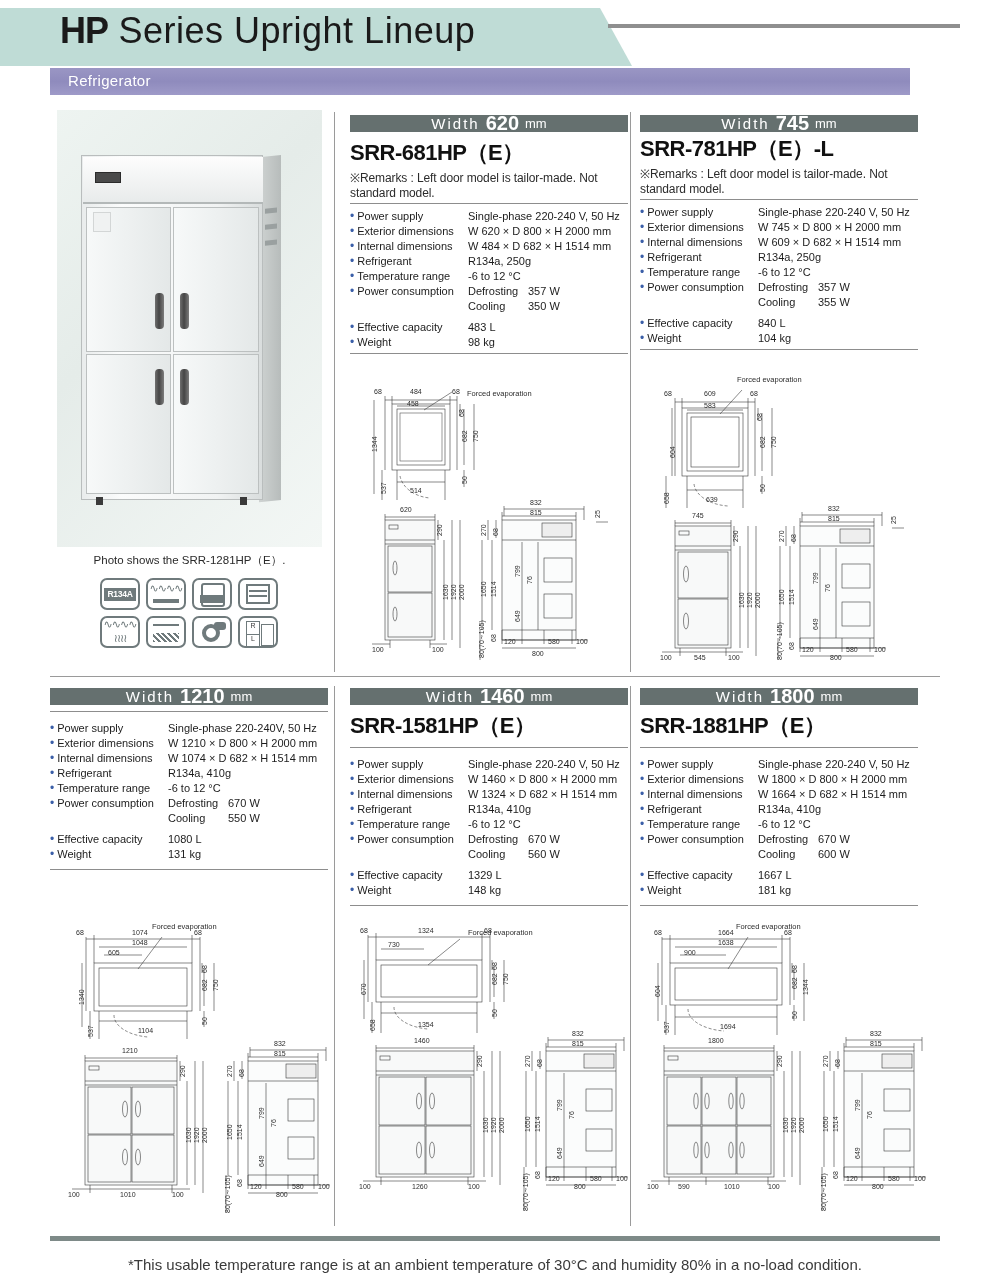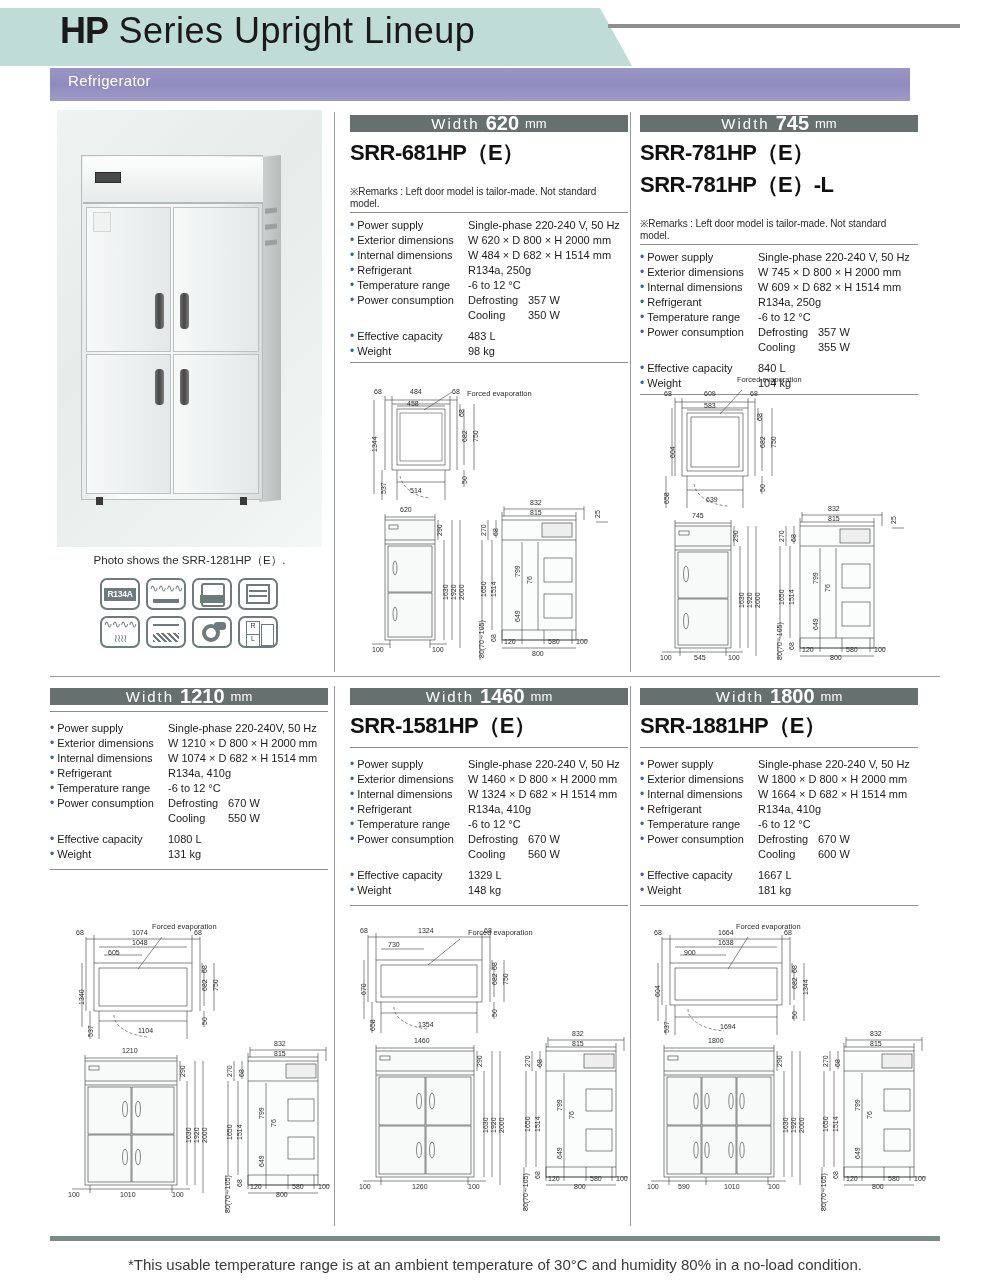--- a/index.html
+++ b/index.html
@@ -27,21 +27,21 @@
     position:absolute;left:60px;top:10px;
     font-size:36px;letter-spacing:0.5px;color:#1a1a1a;
     font-weight:400;white-space:nowrap;
   }
   .hdr-title b{font-weight:800;letter-spacing:-1px;}
   .hdr-rule{
     position:absolute;left:608px;top:24px;width:352px;height:4px;
     background:#8f8f8f;
   }
   .subband{
-    position:absolute;left:50px;top:68px;width:860px;height:33px;
+    position:absolute;left:50px;top:68px;width:860px;height:27px;
     background:linear-gradient(to bottom,#9a96c4 0%,#8f8bbd 50%,#9e9ac8 100%);
   }
   .subband-label{
     position:absolute;left:18px;top:4px;font-size:15px;color:#ffffff;
     letter-spacing:0.3px;
   }
 
   
   .photo-wrap{
     position:absolute;left:57px;top:110px;width:265px;height:437px;
@@ -116,21 +116,21 @@
     display:flex;align-items:center;justify-content:center;
     font-size:14px;letter-spacing:1px;
   }
   .card-hdr .w-word{font-weight:300;font-size:15px;letter-spacing:2px;}
   .card-hdr .w-num{font-weight:800;font-size:20px;margin:0 6px;letter-spacing:0;}
   .card-hdr .w-unit{font-size:13px;letter-spacing:0;}
   .model{
     font-size:22px;font-weight:800;letter-spacing:-0.5px;margin-top:6px;color:#111;
   }
   .model.second{margin-top:2px;}
-  .remarks{font-size:10px;color:#2b2b2b;margin-top:16px;letter-spacing:-0.1px;}
+  .remarks{font-size:12px;color:#2b2b2b;margin-top:1px;letter-spacing:-0.1px;}
   .spec-rule{border-top:1px solid #8d8d8d;margin-top:3px;}
   .spec-rule.bottom{margin-top:4px;}
   table.spec{
     width:100%;border-collapse:collapse;margin-top:4px;font-size:11px;color:#1c1c1c;
   }
   table.spec td{vertical-align:top;padding:0.5px 0;line-height:14px;}
   td.k{width:118px;white-space:nowrap;}
   td.k .dot{color:#3b5fa8;font-size:12px;margin-right:3px;}
   td.v{white-space:nowrap;}
   .pc-row td.k{padding-bottom:0;}
@@ -289,21 +289,20 @@
       </table>
     <div class="spec-rule bottom"></div>
   </div>
 
   <div class="card" style="left:640px;top:115px;width:278px;">
     <div class="card-hdr">
       <span class="w-word">Width</span>
       <span class="w-num">745</span>
       <span class="w-unit">mm</span>
     </div>
-    <div class="model">SRR-781HP（E）</div>
     <div class="model second">SRR-781HP（E）-L</div>
     <div class="remarks">※Remarks : Left door model is tailor-made. Not standard model.</div>
     <div class="spec-rule"></div>
     <table class="spec">
       <tbody>
           <tr>
             <td class="k"><span class="dot">•</span><span>Power supply</span></td>
             <td class="v">Single-phase 220-240 V, 50 Hz</td>
           </tr>
       <tr>

